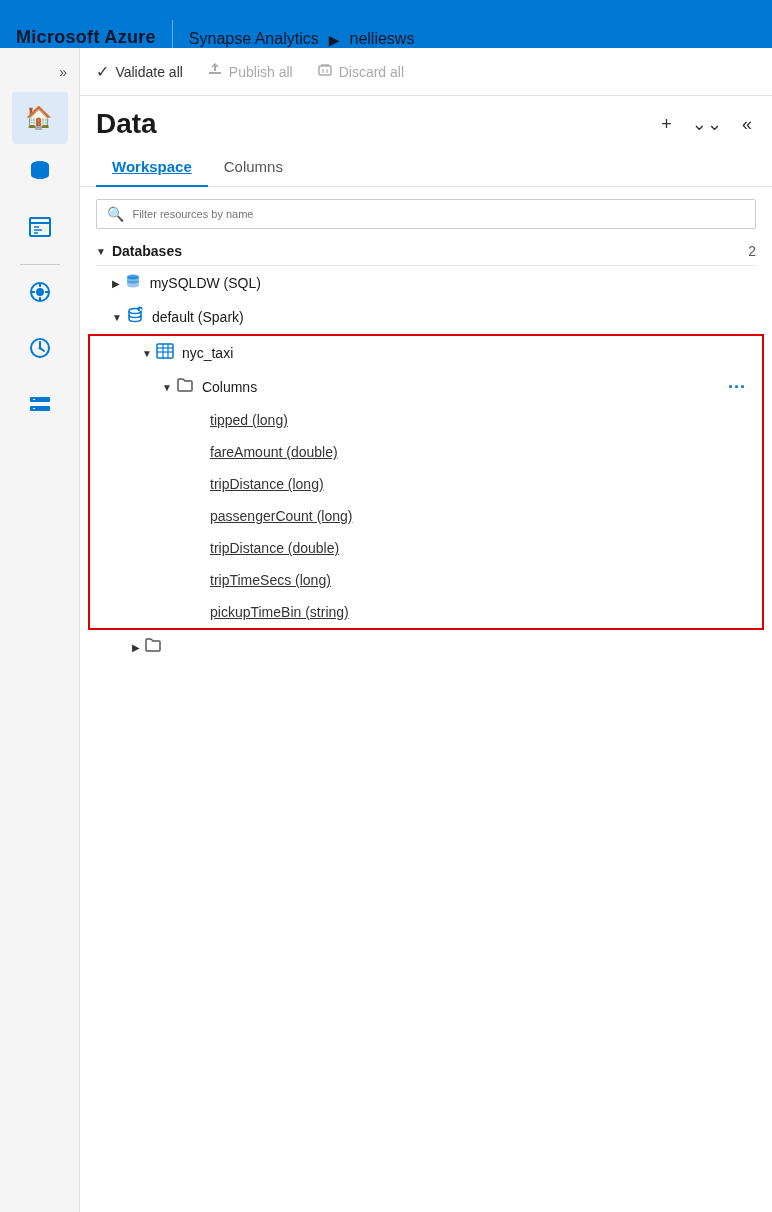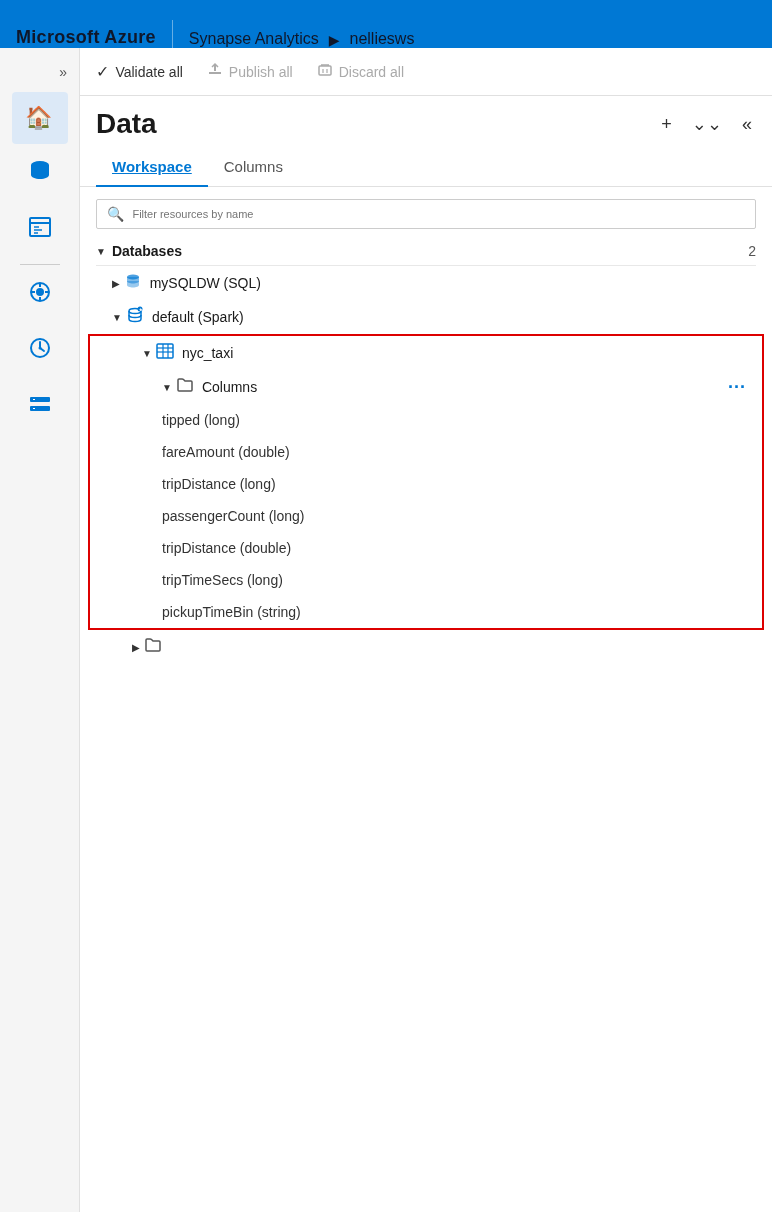--- a/index.html
+++ b/index.html
@@ -267,24 +267,25 @@
       border: 2px solid #d00;
       margin: 0 8px;
     }
 
     .tree-node-l1 { padding-left: 32px; }
     .tree-node-l2 { padding-left: 52px; }
 
     .column-item {
       display: flex;
       align-items: flex-end;
-      padding: 8px 16px 8px 72px;
+      padding: 8px 16px 8px 120px;
       font-size: 14px;
       color: #333;
       cursor: default;
+      text-decoration: underline;
     }
   </style>
 </head>
 <body>
 
 <div class="azure-header">
   <span class="azure-header-title">Microsoft Azure</span>
   <div class="azure-header-divider"></div>
   <span class="azure-header-service">Synapse Analytics</span>
   <span class="azure-header-arrow">▶</span>

